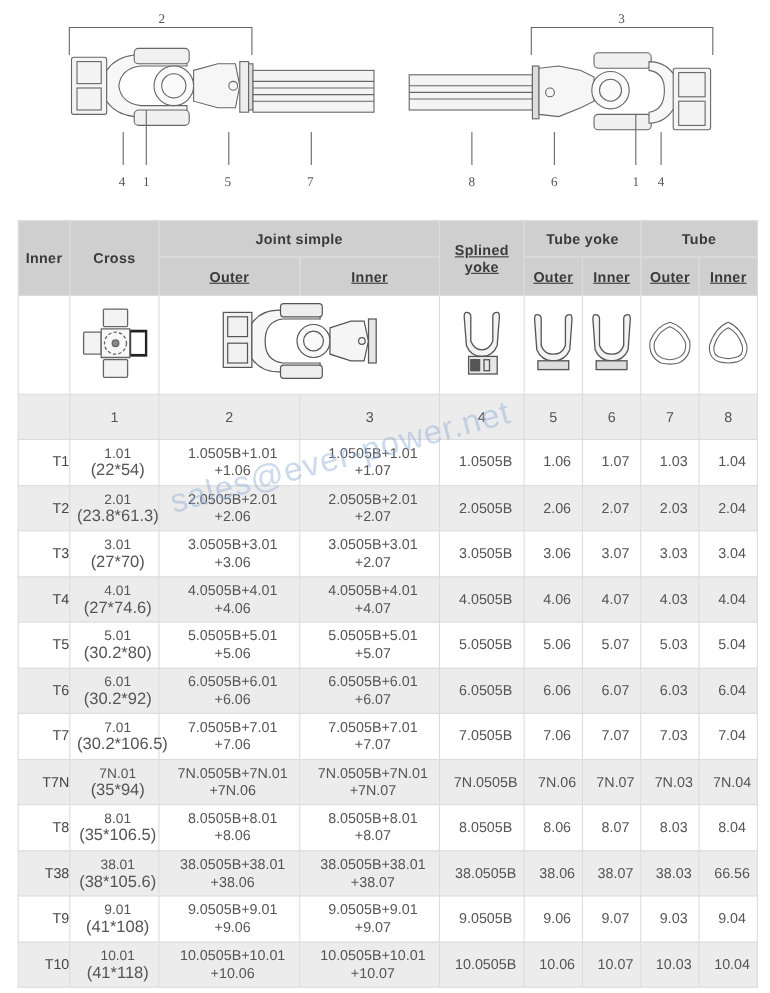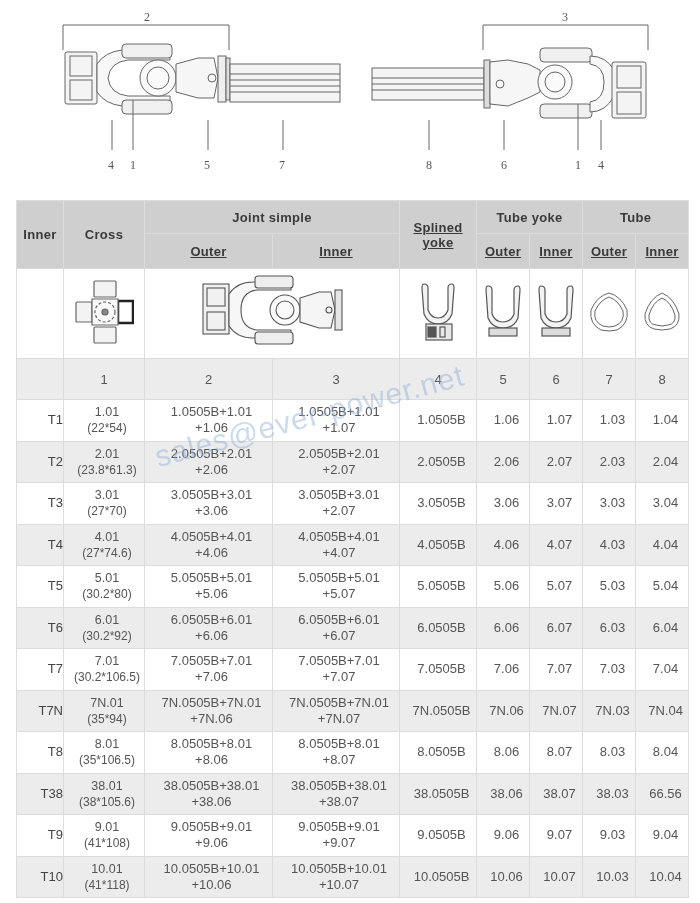--- a/index.html
+++ b/index.html
@@ -27,21 +27,21 @@
   .spec-table tr.hdr2 th { height: 35px; text-decoration: underline; }
   .spec-table tr.imgrow td { height: 90px; background: #fff; text-align: center; vertical-align: middle; }
   .spec-table tr.numrow td { height: 41px; background: #ececec; text-align: center; }
   .spec-table tr.datarow td { height: 41.5px; line-height: 16px; }
   .spec-table tr.datarow:nth-child(odd) td { background: #ffffff; }
   .spec-table tr.datarow:nth-child(even) td { background: #ececec; }
   .spec-table td.series { text-align: right; font-size: 13px; color: #444; }
   .spec-table td.multi { padding-left: 6px; text-align: center; }
   .spec-table td.single { padding-left: 7px; text-align: center; }
   .spec-table td.cross { font-size: 12.5px; }
-  .spec-table td.cross .sub { font-size: 12px; }
+  .spec-table td.cross .sub { font-size: 15px; }
 
   .watermark {
     position: absolute; left: 160px; top: 440px;
     font-size: 30px; color: rgba(140, 175, 215, 0.45);
     transform: rotate(-15deg); transform-origin: left bottom;
     letter-spacing: 1px; pointer-events: none; white-space: nowrap;
   }
 </style>
 </head>
 <body>

